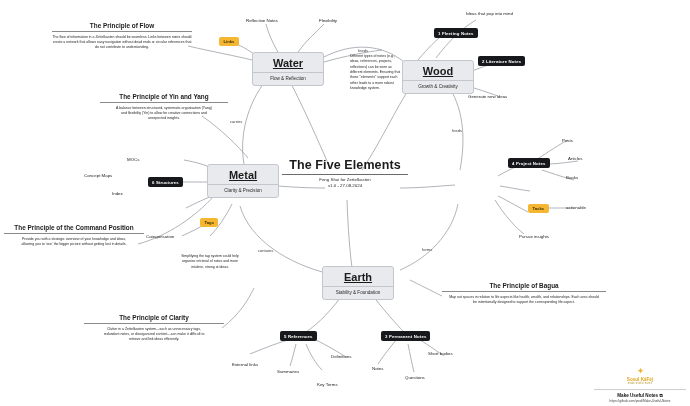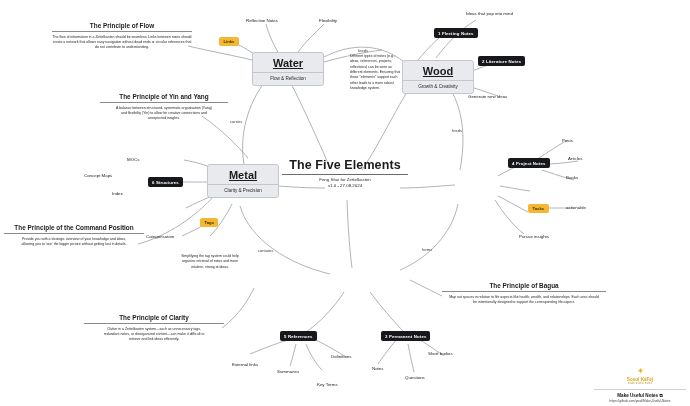--- a/index.html
+++ b/index.html
@@ -143,20 +143,24 @@
     <div class="el-title">Wood</div>
     <div class="el-sub">Growth &amp; Creativity</div>
   </div>
 
   <div class="el-node" style="left:207px;top:164px;width:72px;">
     <div class="el-title">Metal</div>
     <div class="el-sub">Clarity &amp; Precision</div>
   </div>
 
 
+  <div class="el-node" style="left:322px;top:266px;width:72px;">
+    <div class="el-title">Earth</div>
+    <div class="el-sub">Stability &amp; Foundation</div>
+  </div>
 
   <div class="badge" style="left:434px;top:28px;">1 Fleeting Notes</div>
   <div class="badge" style="left:478px;top:56px;">2 Literature Notes</div>
   <div class="badge" style="left:381px;top:331px;">3 Permanent Notes</div>
   <div class="badge" style="left:508px;top:158px;">4 Project Notes</div>
   <div class="badge" style="left:280px;top:331px;">5 References</div>
   <div class="badge" style="left:148px;top:177px;">6 Structures</div>
 
   <div class="chip" style="left:219px;top:37px;">Links</div>
   <div class="chip" style="left:200px;top:218px;">Tags</div>

